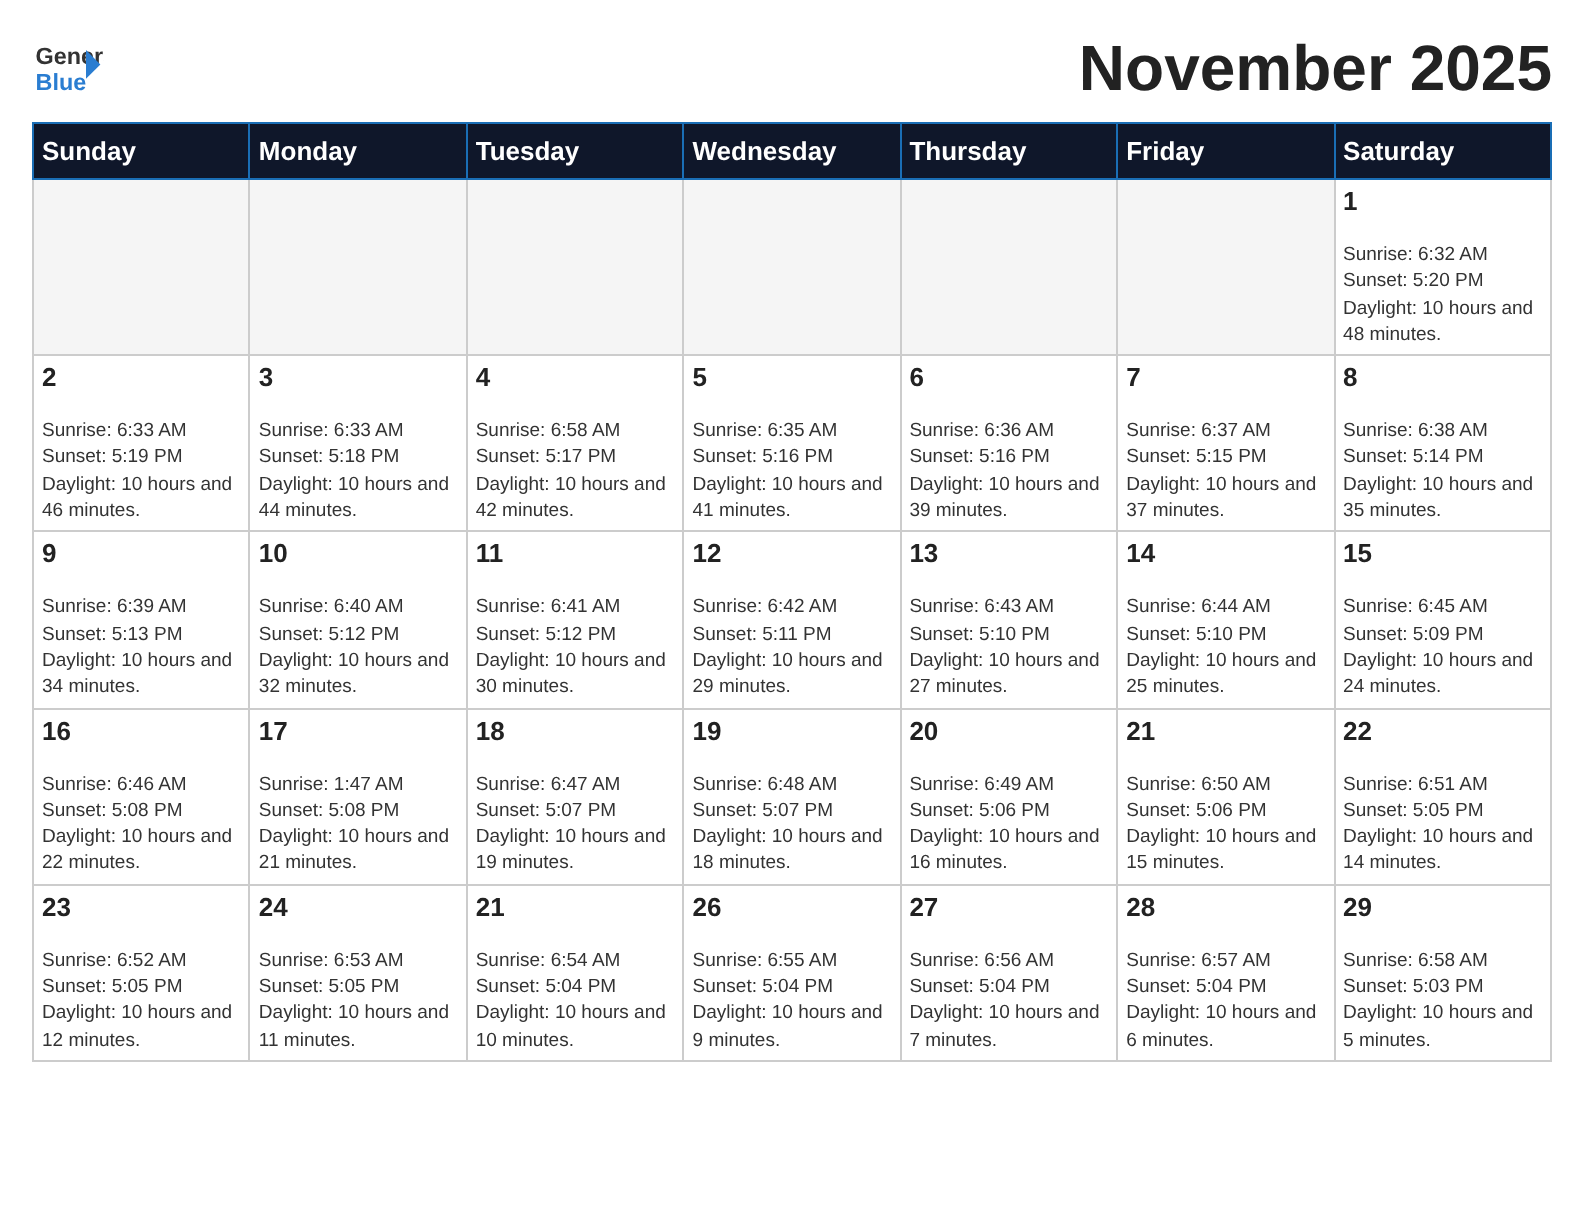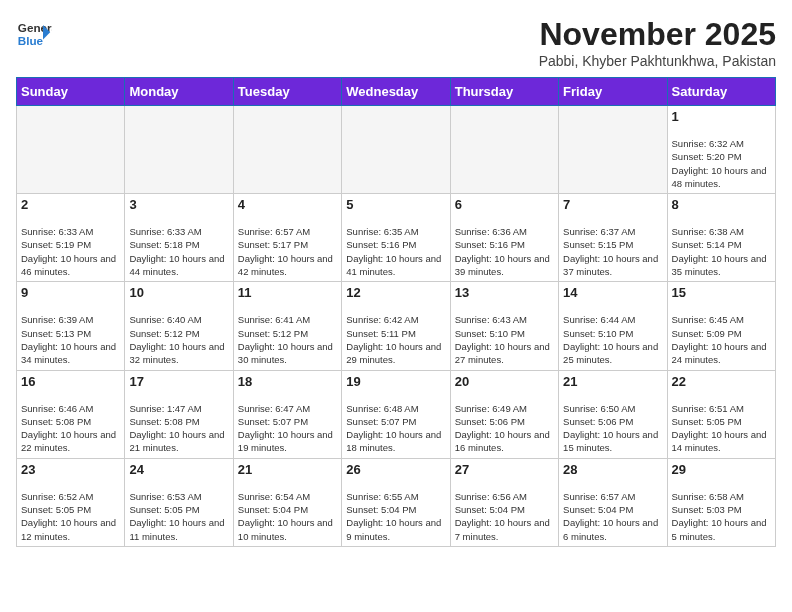--- a/index.html
+++ b/index.html
@@ -36,21 +36,21 @@
     .location {
       font-size: 14px;
       color: #444;
     }
     .calendar {
       width: 100%;
       border-collapse: collapse;
       border: 1px solid #ccc;
     }
     .calendar th {
-      background: #6d28d9;
+      background: #0f172a;
       color: #fff;
       font-size: 13px;
       font-weight: bold;
       padding: 6px 4px;
       text-align: left;
       border: 1px solid #1a6eb5;
     }
     .calendar td {
       vertical-align: top;
       border: 1px solid #ccc;
@@ -87,21 +87,20 @@
 <div class="header">
   <div class="logo">
     <svg class="logo-icon" viewBox="0 0 40 40">
       <text x="2" y="18" font-size="13" font-weight="bold" fill="#333">General</text>
       <text x="2" y="32" font-size="13" font-weight="bold" fill="#2a7dd1">Blue</text>
       <polygon points="30,10 38,18 30,26" fill="#2a7dd1"></polygon>
     </svg>
   </div>
   <div class="title-block">
     <div class="month-title">November 2025</div>
-    <div class="location">Pabbi, Khyber Pakhtunkhwa, Pakistan</div>
   </div>
 </div>
 
 <table class="calendar">
   <thead>
     <tr>
     <th>Sunday</th>
         <th>Monday</th>
         <th>Tuesday</th>
         <th>Wednesday</th>
@@ -133,21 +132,21 @@
 Daylight: 10 hours and 46 minutes.</div>
         </td>
         <td>
           <span class="day-number">3</span>
           <div class="day-info">Sunrise: 6:33 AM
 Sunset: 5:18 PM
 Daylight: 10 hours and 44 minutes.</div>
         </td>
         <td>
           <span class="day-number">4</span>
-          <div class="day-info">Sunrise: 6:57 AM
+          <div class="day-info">Sunrise: 6:58 AM
 Sunset: 5:17 PM
 Daylight: 10 hours and 42 minutes.</div>
         </td>
         <td>
           <span class="day-number">5</span>
           <div class="day-info">Sunrise: 6:35 AM
 Sunset: 5:16 PM
 Daylight: 10 hours and 41 minutes.</div>
         </td>
         <td>

